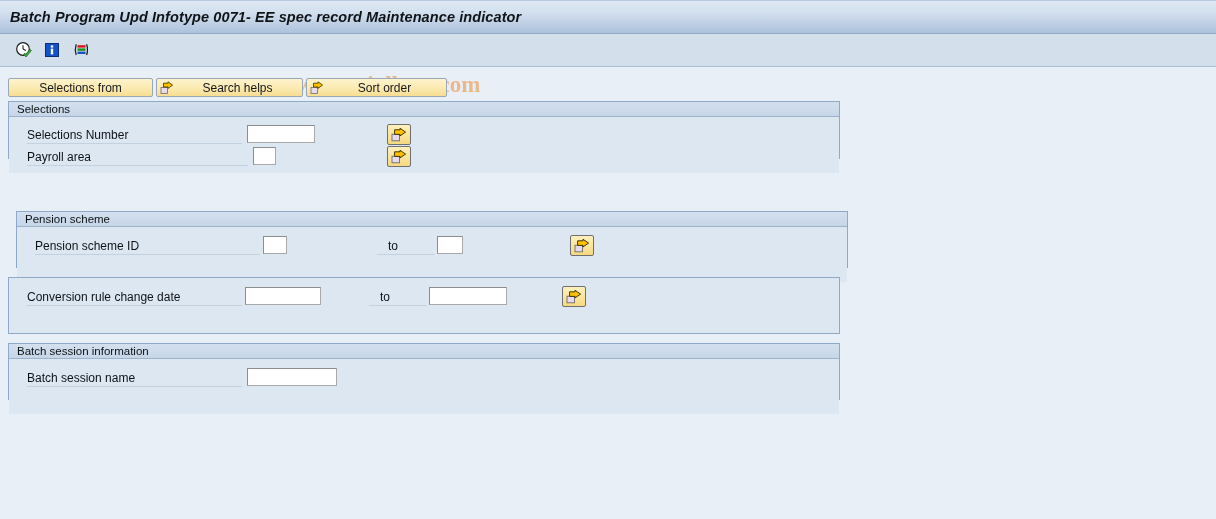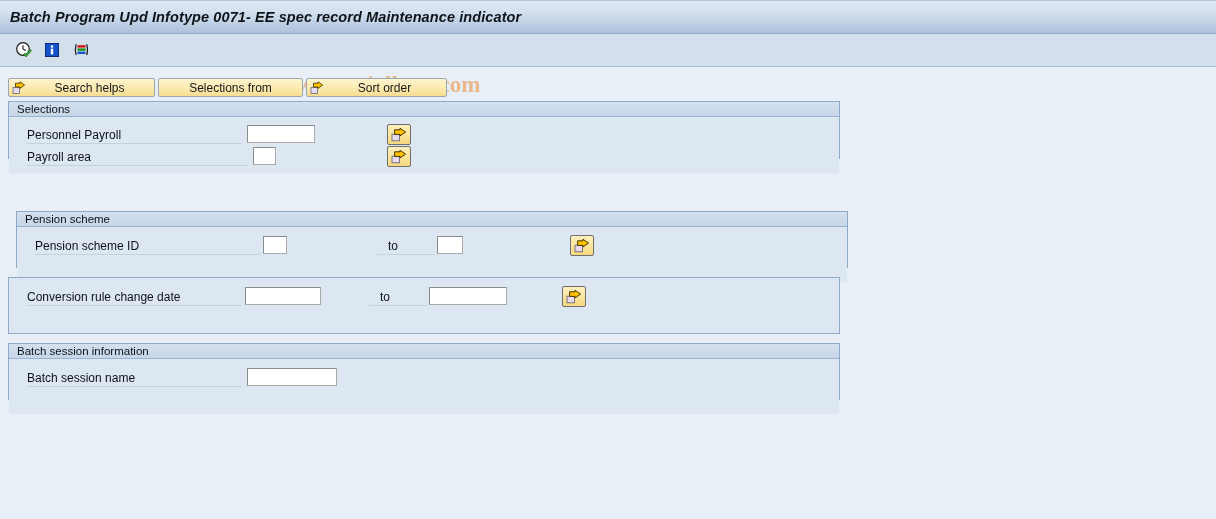--- a/index.html
+++ b/index.html
@@ -241,52 +241,52 @@
   </div>
 
   <div class="watermark">
     <span class="c">©</span>
     <span>www.tutorialkart.com</span>
   </div>
 </div>
 
 <div class="tabrow">
 
+  <div class="tab tab-selections">
+    <span>Selections from</span>
+  </div>
+
   <div class="tab tab-search">
     <span class="tab-arrow">
       <svg width="14" height="14" viewBox="0 0 14 14">
         <rect x="1" y="6.5" width="6.5" height="6" fill="#e6d9f0" stroke="#6b6b6b" stroke-width="0.8"></rect>
         <path d="M3.5 2.2 H8 V0.8 L12.6 4.1 L8 7.4 V6 H3.5 Z" fill="#ffc000" stroke="#3a3000" stroke-width="0.8" stroke-linejoin="round"></path>
       </svg>
     </span>
     <span>Search helps</span>
   </div>
 
-  <div class="tab tab-selections">
-    <span>Selections from</span>
-  </div>
-
   <div class="tab tab-sort">
     <span class="tab-arrow">
       <svg width="14" height="14" viewBox="0 0 14 14">
         <rect x="1" y="6.5" width="6.5" height="6" fill="#e6d9f0" stroke="#6b6b6b" stroke-width="0.8"></rect>
         <path d="M3.5 2.2 H8 V0.8 L12.6 4.1 L8 7.4 V6 H3.5 Z" fill="#ffc000" stroke="#3a3000" stroke-width="0.8" stroke-linejoin="round"></path>
       </svg>
     </span>
     <span>Sort order</span>
   </div>
 
 </div>
 
 <div class="panel" id="panel-selection">
   <div class="panel-head">Selections</div>
   <div class="panel-body">
 
     <div class="frow" style="top:8px;">
-      <div class="flabel" style="left:18px;">Personnel Payroll</div>
+      <div class="flabel" style="left:18px;">Selections Number</div>
       <div class="fline" style="left:18px; top:18px; width:215px;"></div>
       <input class="fld" type="text" style="left: 238px; top: 0px; width: 68px;" value="">
       <div class="arrowbtn" style="left:378px; top:-1px;">
         <svg width="16" height="14" viewBox="0 0 16 14">
           <rect x="1" y="6.2" width="7.5" height="6.6" fill="#e6d9f0" stroke="#6b6b6b" stroke-width="0.9"></rect>
           <path d="M3.6 1.8 H9 V0.3 L14.6 4.1 L9 7.9 V6.4 H3.6 Z" fill="#ffc000" stroke="#2e2600" stroke-width="0.9" stroke-linejoin="round"></path>
         </svg>
       </div>
     </div>
 

